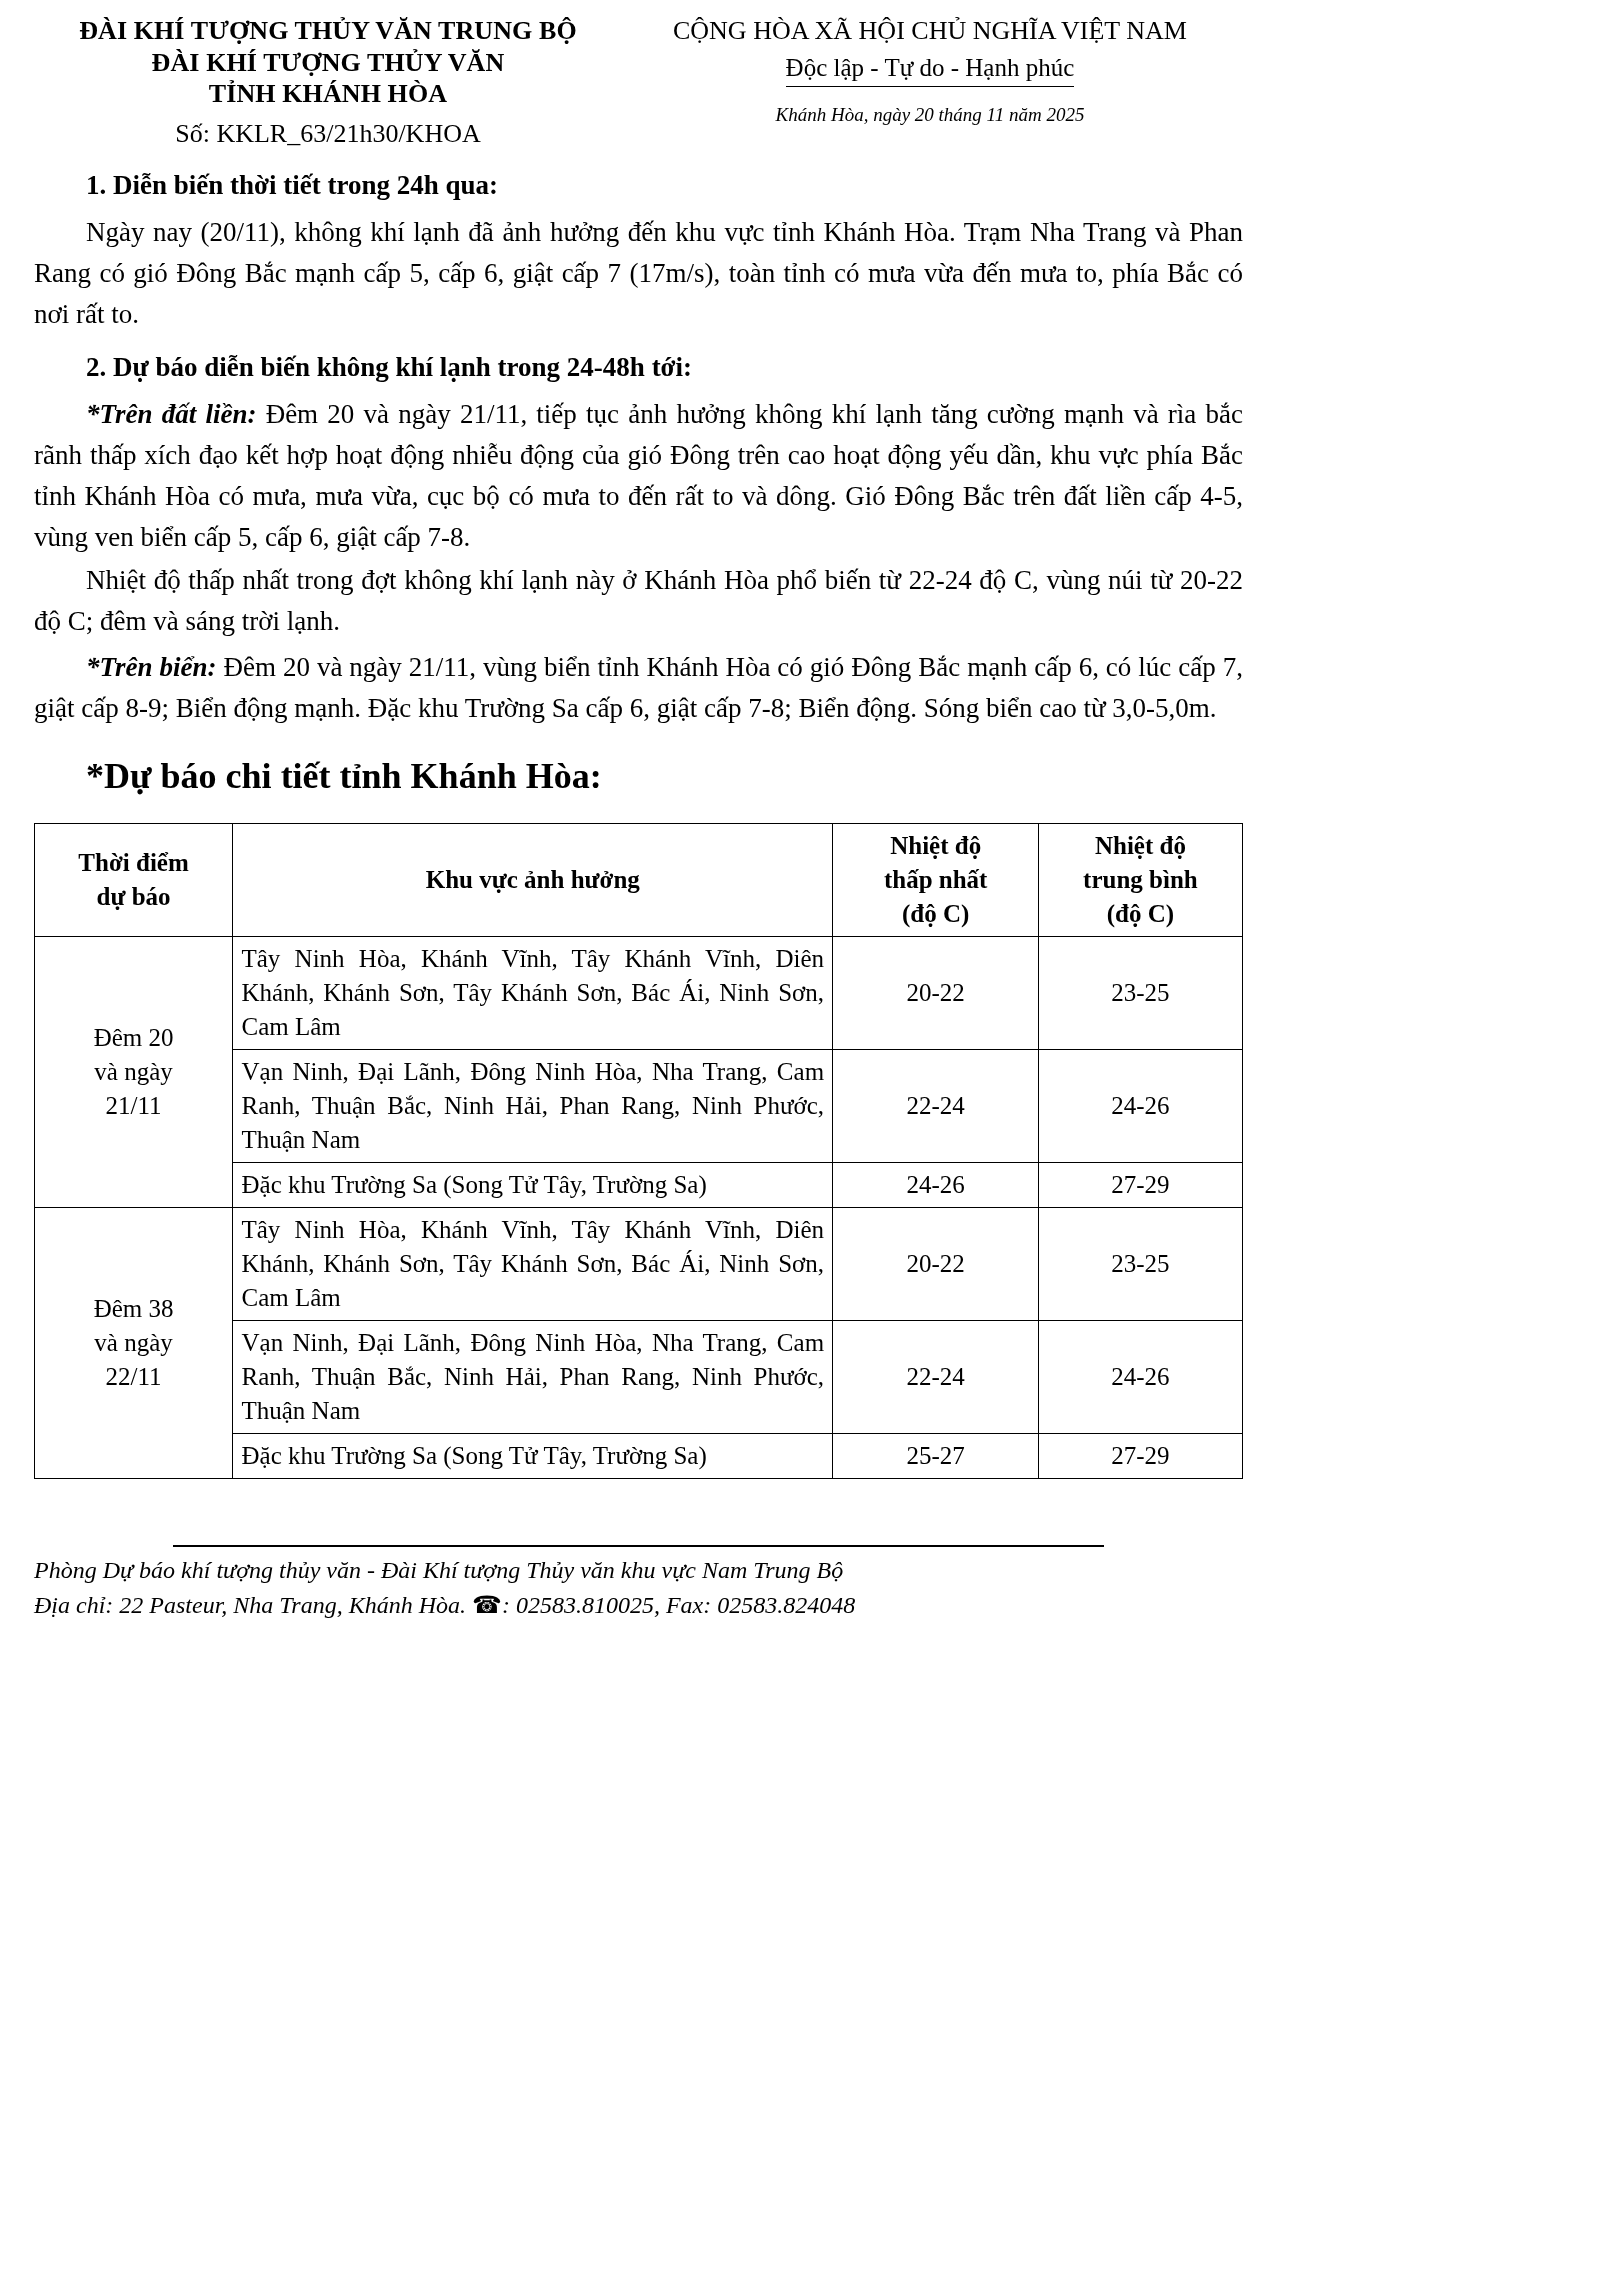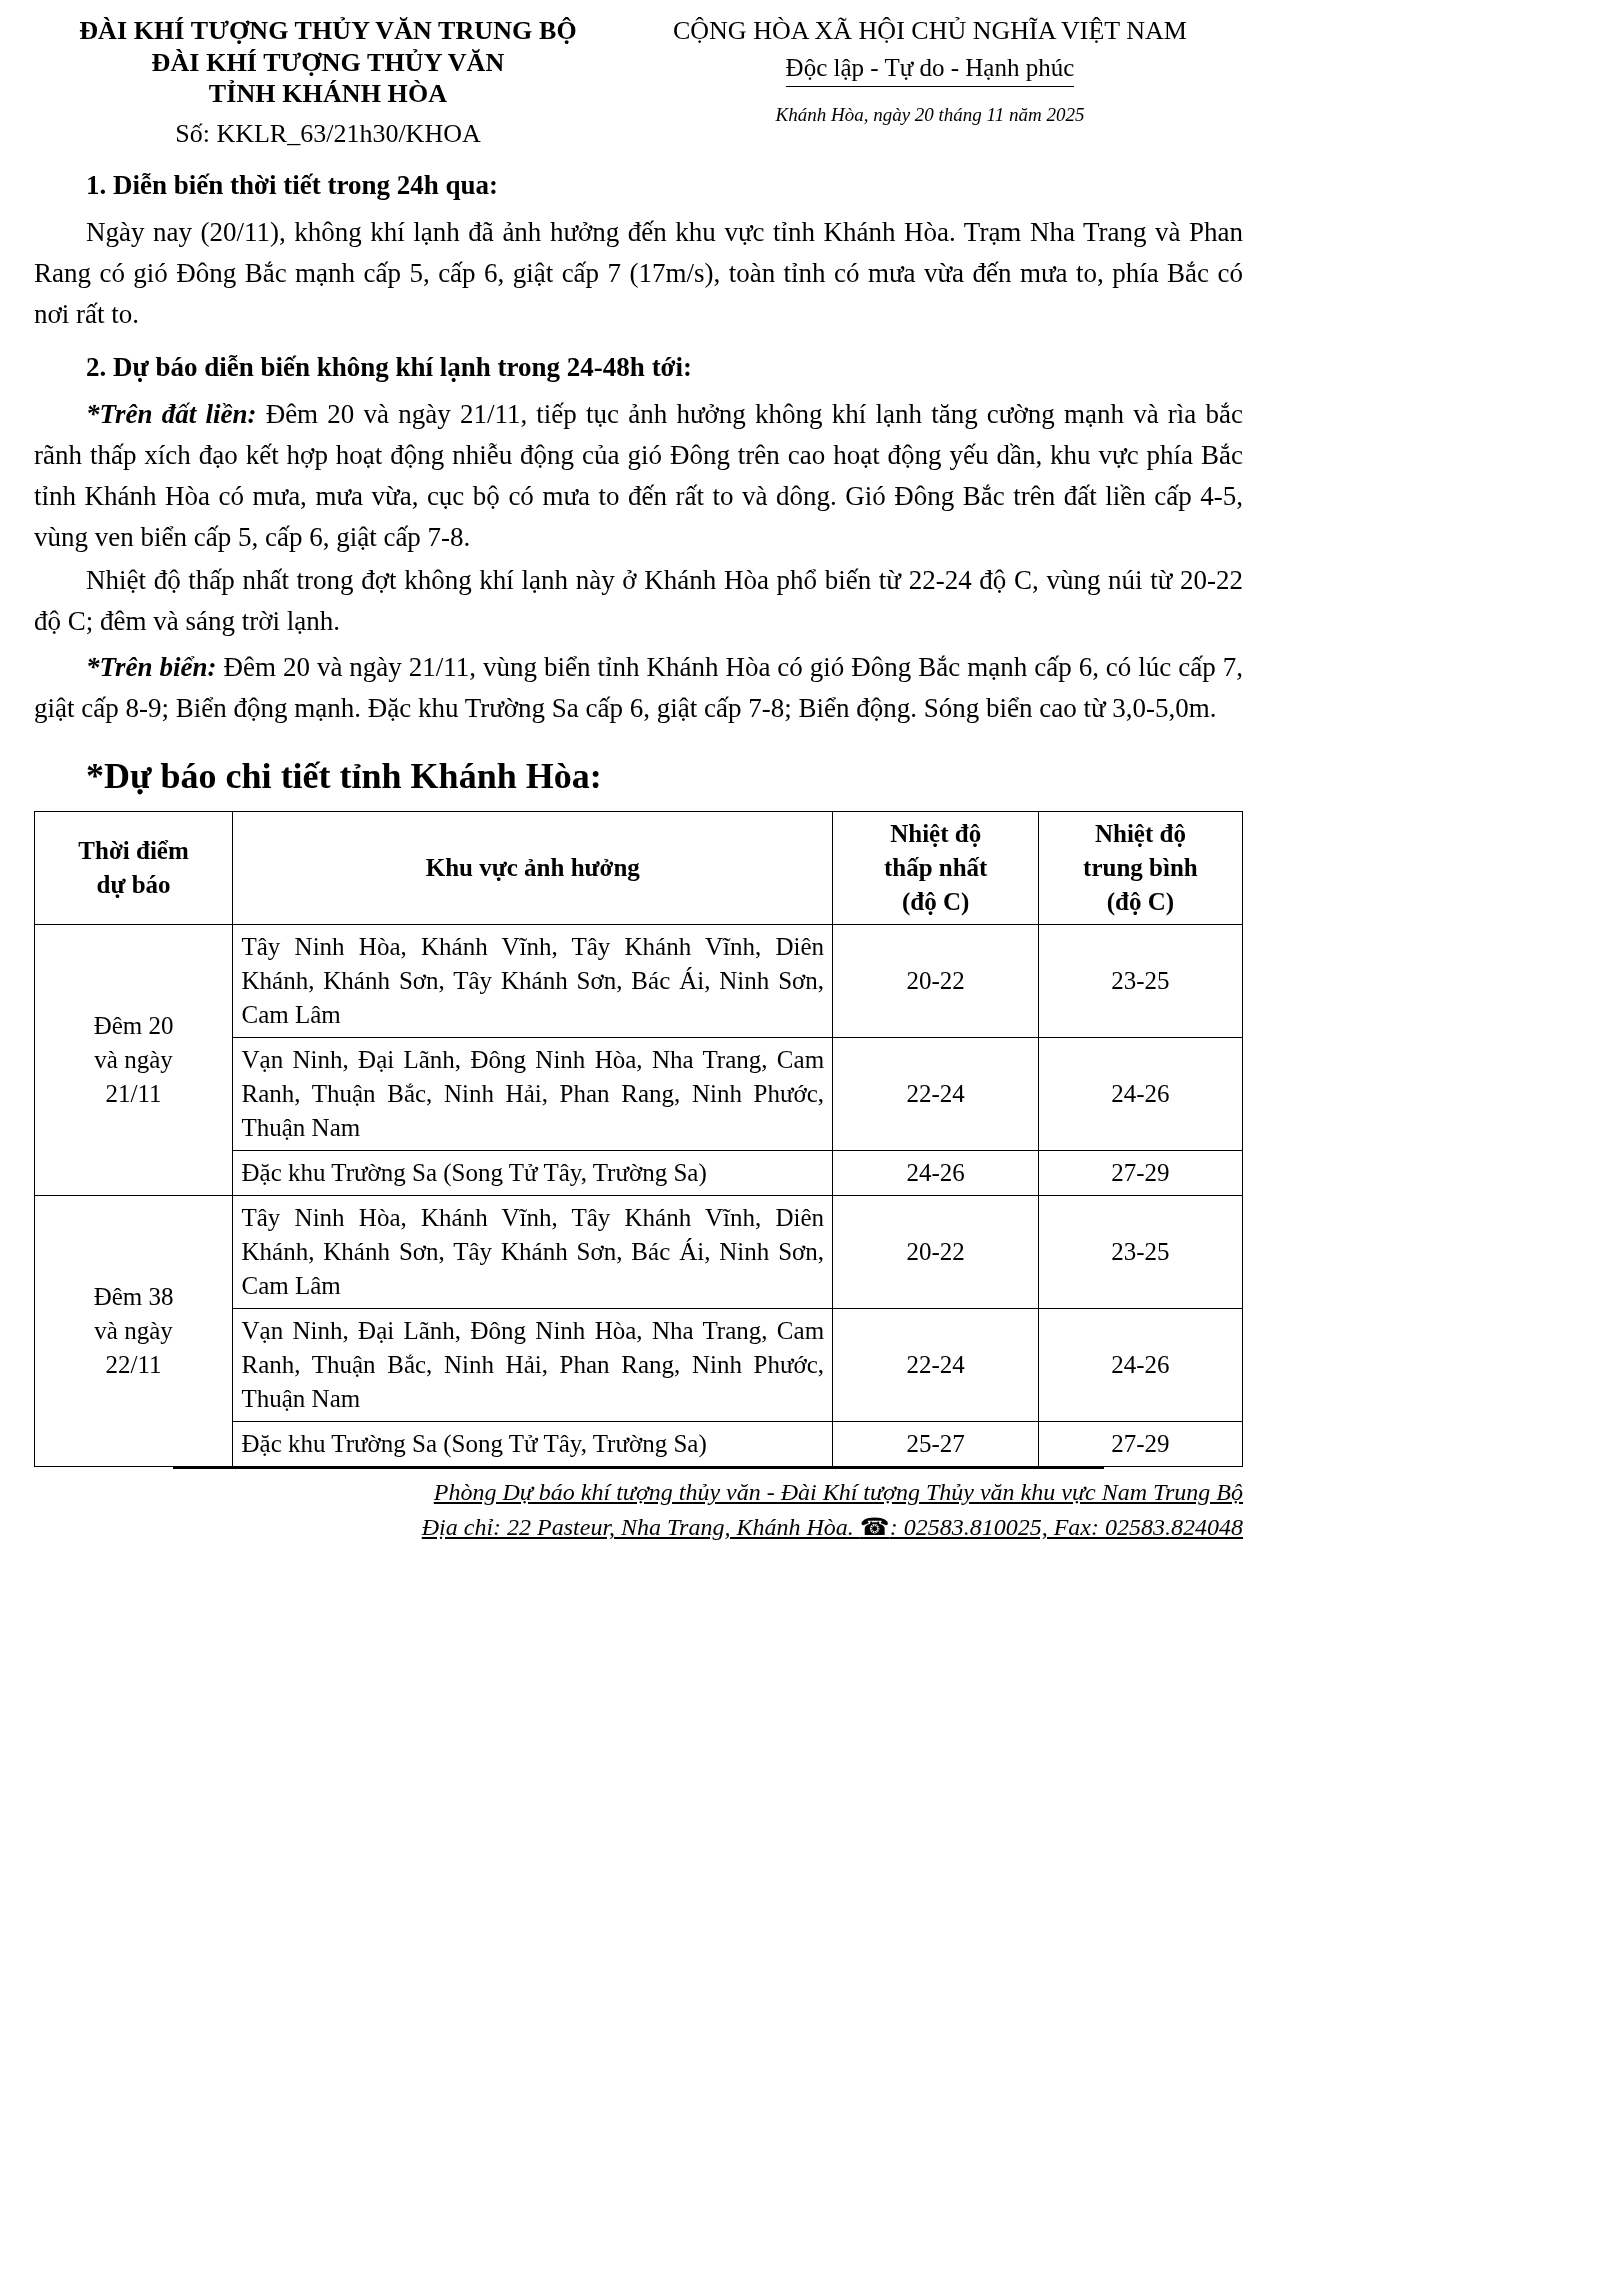--- a/index.html
+++ b/index.html
@@ -110,21 +110,21 @@
     text-indent: 52px;
     line-height: 1.55;
     margin-top: 20px;
     margin-bottom: 3.4px;
   }
 
   
   table.forecast {
     border-collapse: collapse;
     width: 100%;
-    margin-top: 6px;
+    margin-top: 18px;
     table-layout: fixed;
   }
   table.forecast th,
   table.forecast td {
     border: 1.7px solid #000;
     font-size: 25px;
     line-height: 1.36;
     padding: 5px 8.4px;
     vertical-align: middle;
   }
@@ -147,22 +147,22 @@
     text-align: center;
   }
   td.timecell {
     text-align: center;
     font-size: 25px;
     line-height: 1.45;
   }
 
   
   .footer {
-    text-align: right;
-    text-decoration: underline;
+    margin-top: 66px;
+    text-align: left;
   }
   .footer-rule {
     width: 77%;
     height: 1.7px;
     background: #000;
     margin: 0 auto 6.8px auto;
   }
   .footer-line {
     font-size: 24px;
     font-style: italic;

